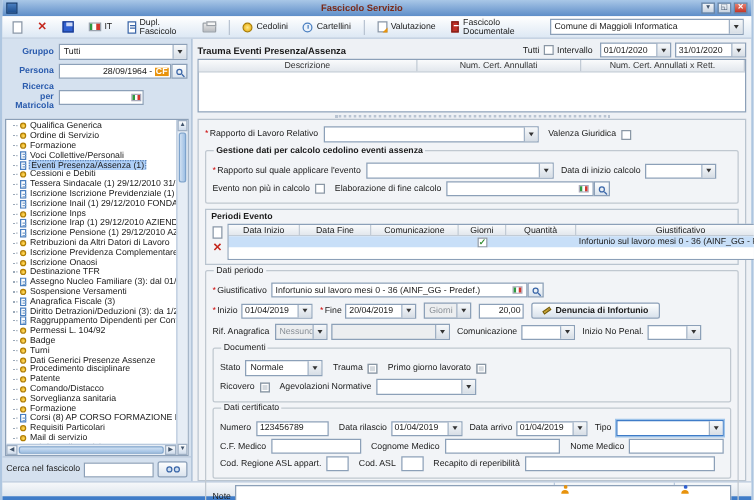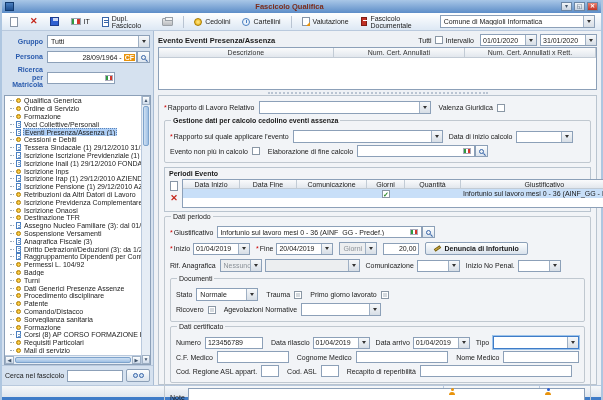--- a/index.html
+++ b/index.html
@@ -139,21 +139,21 @@
 
   input, .val { font-family:inherit; font-size:7px; }
 </style>
 </head>
 <body>
 
 <div class="window">
 
   <div class="titlebar">
     <div class="app-ico"></div>
-    <div class="title-text">Fascicolo Qualifica</div>
+    <div class="title-text">Fascicolo Servizio</div>
     <div class="winbtns">
       <div class="winbtn">▾</div>
       <div class="winbtn">◱</div>
       <div class="winbtn close">✕</div>
     </div>
   </div>
 
   <div class="toolbar">
     <div class="tbi">
         <span class="i-new"></span>
@@ -399,21 +399,21 @@
           </div>
         <div class="binoc-btn">
             <i></i>
             <i></i>
           </div>
       </div>
     </div>
 
     <div class="main">
       <div class="m-head">
-        <span class="m-title">Evento Eventi Presenza/Assenza</span>
+        <span class="m-title">Trauma Eventi Presenza/Assenza</span>
         <span class="spacer"></span>
         <span class="lbl">Tutti</span>
         <span class="chk"></span>
         <span class="lbl">Intervallo</span>
         <div class="date-combo">
           <span class="dval">01/01/2020</span>
           <span class="drop"></span>
         </div>
         <div class="date-combo">
           <span class="dval">31/01/2020</span>

